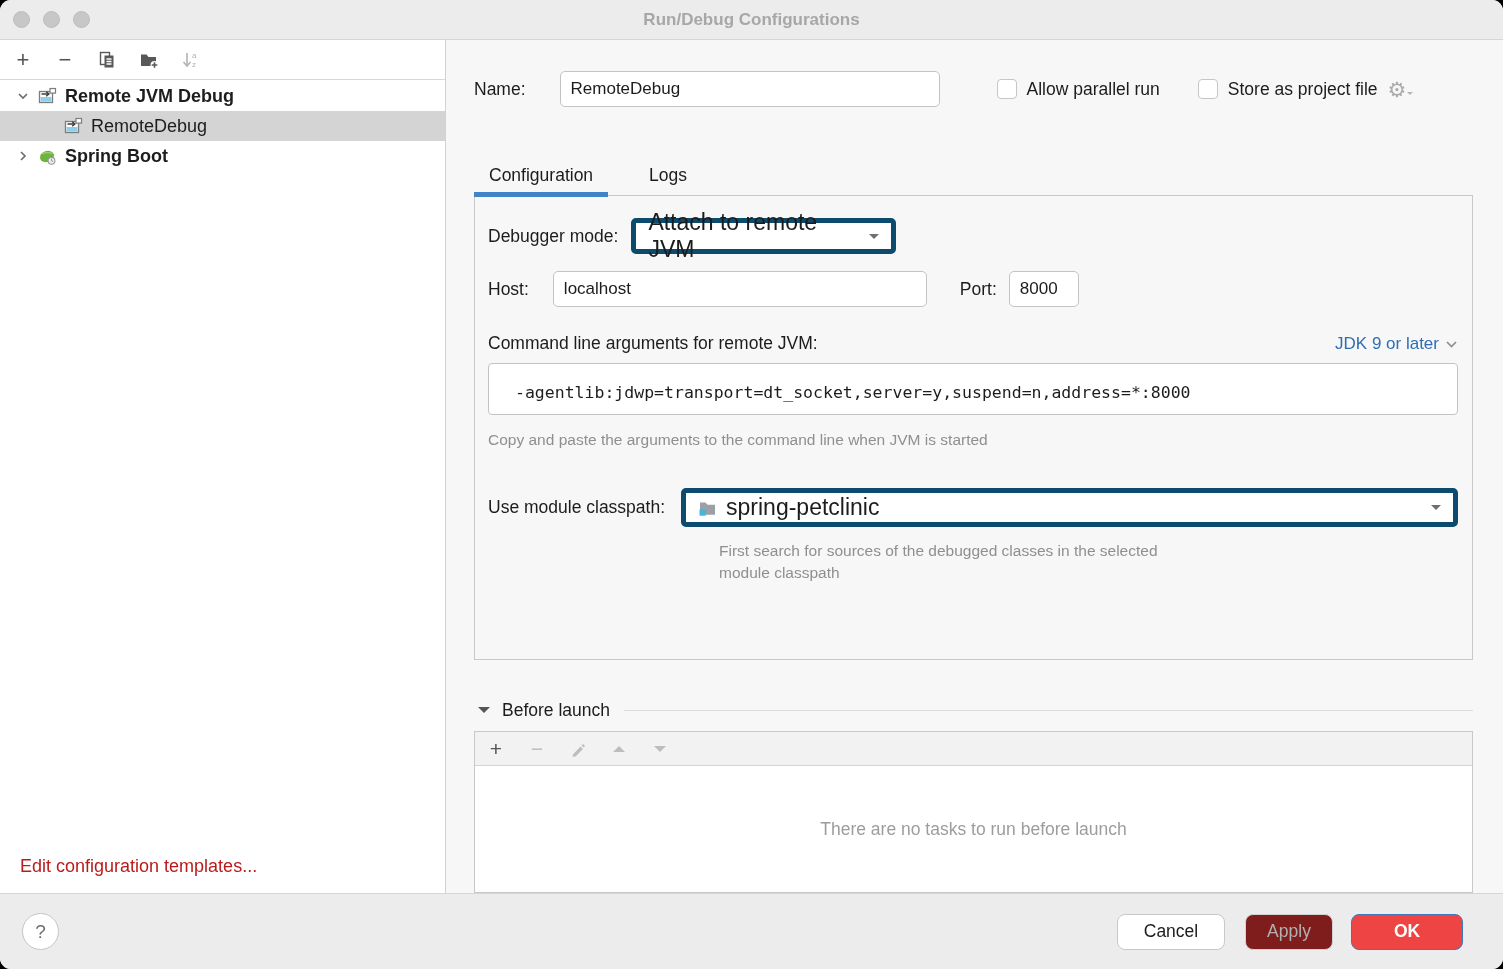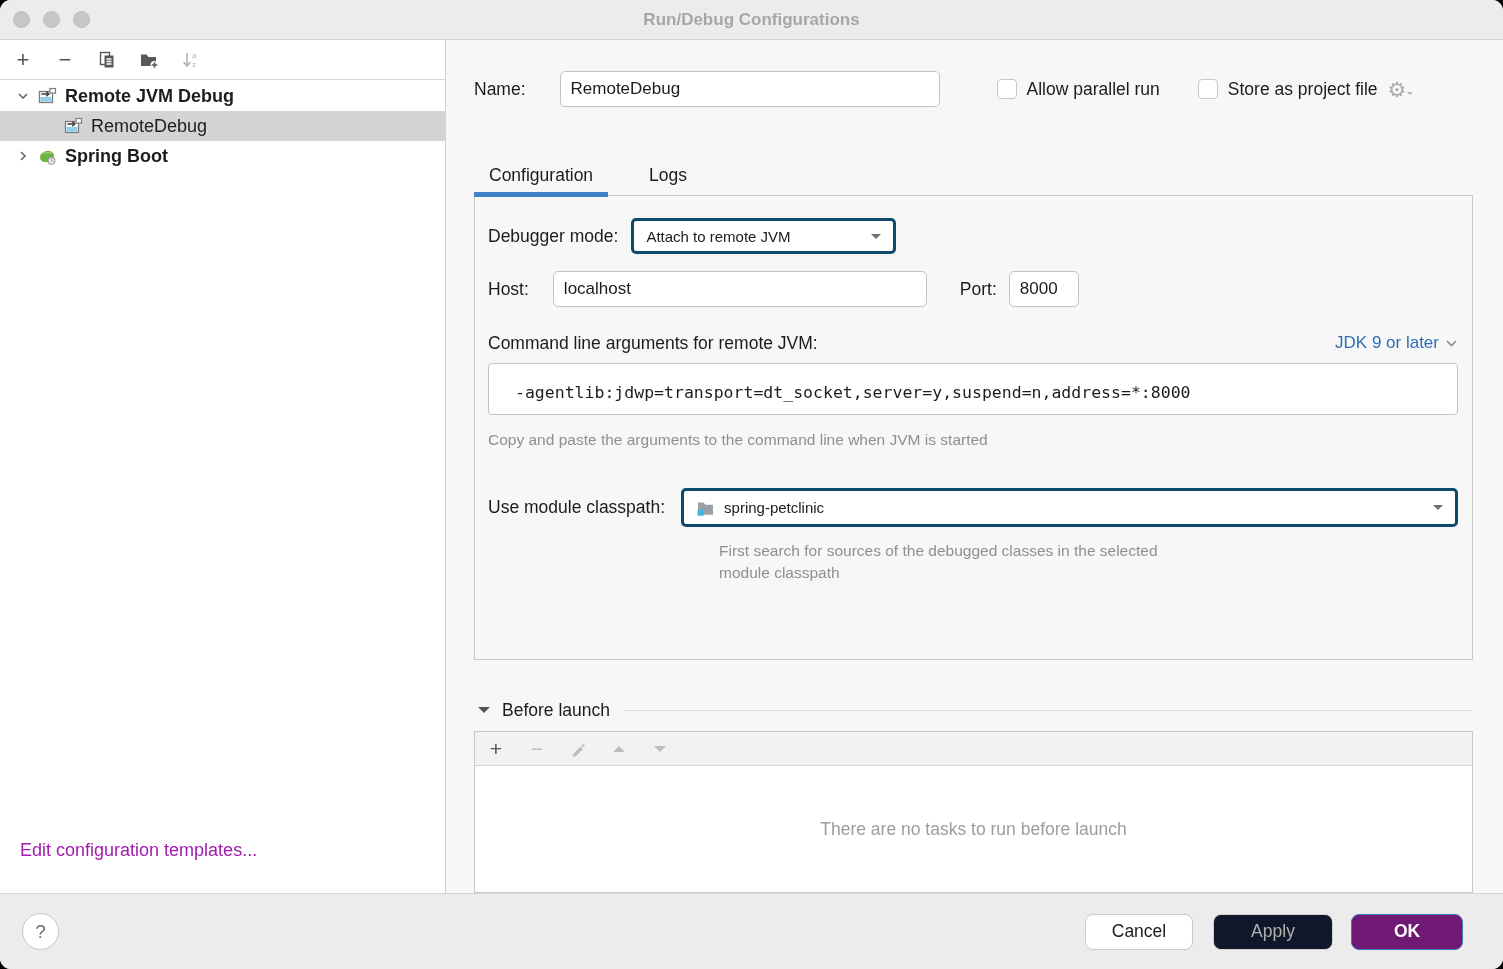--- a/index.html
+++ b/index.html
@@ -20,21 +20,21 @@
   .side-toolbar{height:40px;display:flex;align-items:center;gap:20px;padding-left:12px;border-bottom:1px solid #d8d8d8;box-sizing:border-box;}
   .tbtn{width:22px;height:22px;display:flex;align-items:center;justify-content:center;font-size:22px;color:#545454;}
   .tbtn.dis{color:#b3b3b3;}
   .tree{padding-top:1px;}
   .tree-row{height:30px;display:flex;align-items:center;font-size:18px;color:#1d1d1d;}
   .tree-row.sel{background:#d4d4d4;}
   .tree-row .chev{width:14px;height:14px;margin-left:16px;margin-right:8px;flex:0 0 auto;}
   .tree-row .spacer-chev{width:38px;flex:0 0 auto;}
   .tree-row .ticon{width:19px;height:19px;margin-right:8px;flex:0 0 auto;}
   .tree-row.top b{font-weight:bold;}
-  .edit-link{position:absolute;left:20px;bottom:32px;font-size:18px;color:#a21caf;cursor:pointer;}
+  .edit-link{position:absolute;left:20px;bottom:16px;font-size:18px;color:#b91c1c;cursor:pointer;}
 
   
   .content{flex:1;min-width:0;padding:0 30px 0 28px;box-sizing:border-box;display:flex;flex-direction:column;}
 
   .name-row{margin-top:31px;height:36px;display:flex;align-items:center;flex:0 0 auto;}
   .lbl{font-size:17.5px;color:#1c1c1c;}
   .name-row .lbl{margin-right:34px;}
   input.txt{height:36px;border:1px solid #c3c3c3;border-radius:5px;background:#fff;font-family:"Liberation Sans",sans-serif;font-size:17px;color:#1c1c1c;padding:0 10px;box-sizing:border-box;outline:none;}
   .name-input{width:380px;}
   .cb{width:20px;height:20px;border:1px solid #c6c6c6;border-radius:4px;background:#fff;box-sizing:border-box;flex:0 0 auto;}
@@ -44,27 +44,27 @@
 
   
   .tabs{margin-top:48px;height:40px;display:flex;flex:0 0 auto;}
   .tab{padding:0 15px;font-size:17.5px;color:#1c1c1c;display:flex;align-items:center;position:relative;cursor:pointer;}
   .tab.active::after{content:"";position:absolute;left:0;right:0;bottom:-2px;height:5px;background:#4083c9;z-index:2;}
   .tab + .tab{margin-left:26px;}
 
   
   .cfg{border:1px solid #c8c8c8;height:465px;box-sizing:border-box;padding:22px 14px 0 13px;background:#f7f7f8;position:relative;z-index:1;flex:0 0 auto;}
   .row{display:flex;align-items:center;}
-  .combo{height:36px;border:3px solid #0c4a6e;border-radius:5px;background:#fff;display:flex;align-items:center;padding:0 12px;box-sizing:border-box;font-size:15px;color:#1c1c1c;}
+  .combo{height:36px;border:5px solid #0c4a6e;border-radius:5px;background:#fff;display:flex;align-items:center;padding:0 12px;box-sizing:border-box;font-size:23px;color:#1c1c1c;}
   .combo .arr{margin-left:auto;border:5px solid transparent;border-top-color:#6f6f6f;margin-top:5px;}
   .dbg-combo{width:265px;margin-left:13px;}
   .host-input{width:374px;margin-left:24px;}
   .port-lbl{margin-left:33px;}
   .port-input{width:70px;margin-left:12px;}
-  .args-head{margin-top:26px;display:flex;align-items:flex-start;justify-content:space-between;}
+  .args-head{margin-top:26px;display:flex;align-items:flex-end;justify-content:space-between;}
   .jdk-link{font-size:17px;color:#2e6eb5;display:flex;align-items:center;gap:6px;cursor:pointer;}
   .args-box{margin-top:9px;height:52px;border:1px solid #c3c3c3;border-radius:4px;background:#fff;box-sizing:border-box;padding-left:16px;}
   .args-box input{width:100%;height:100%;border:none;background:transparent;outline:none;font-family:"DejaVu Sans Mono",monospace;font-size:16.5px;color:#1c1c1c;padding:6px 10px 0 10px;box-sizing:border-box;vertical-align:top;}
   .hint{font-size:15.5px;color:#8f8f8f;}
   .args-hint{margin-top:16px;}
   .cls-row{margin-top:39px;display:flex;align-items:center;}
   .cls-combo{flex:1;margin-left:16px;height:39px;}
   .cls-combo .micon{margin-right:9px;flex:0 0 auto;display:flex;}
   .cls-hints{margin-left:231px;margin-top:13px;line-height:22px;}
 
@@ -81,22 +81,22 @@
   .tri-down{border:6px solid transparent;border-top-color:#bdbdbd;margin-top:6px;}
   .bl-list{height:126px;background:#fff;display:flex;align-items:center;justify-content:center;}
   .bl-empty{font-size:17.5px;color:#9d9d9d;}
 
   
   .footer{height:76px;flex:0 0 auto;background:#ececec;border-top:1px solid #d6d6d6;display:flex;align-items:center;box-sizing:border-box;padding:0 40px 0 22px;}
   .help-btn{width:37px;height:37px;border-radius:50%;background:#fff;border:1px solid #c5c5c5;box-sizing:border-box;display:flex;align-items:center;justify-content:center;font-size:19px;color:#6d6d6d;}
   .foot-btns{margin-left:auto;display:flex;align-items:center;}
   .btn{height:36px;border-radius:8px;font-size:17.5px;display:flex;align-items:center;justify-content:center;box-sizing:border-box;cursor:pointer;font-family:"Liberation Sans",sans-serif;}
   .btn-cancel{width:108px;background:#fff;border:1px solid #c9c9c9;color:#1c1c1c;}
-  .btn-apply{width:120px;background:#0f172a;border:1px solid #d2d2d2;color:#b1b1b1;margin-left:20px;}
-  .btn-ok{width:112px;background:#701a75;border:1px solid #4077b8;color:#fff;font-weight:bold;margin-left:18px;}
+  .btn-apply{width:88px;background:#7f1d1d;border:1px solid #d2d2d2;color:#b1b1b1;margin-left:20px;}
+  .btn-ok{width:112px;background:#ef4444;border:1px solid #4077b8;color:#fff;font-weight:bold;margin-left:18px;}
 </style>
 </head>
 <body>
 
 <div class="window">
 
   <div class="titlebar">
     <div class="traffic">
       <div class="light"></div>
       <div class="light"></div>

